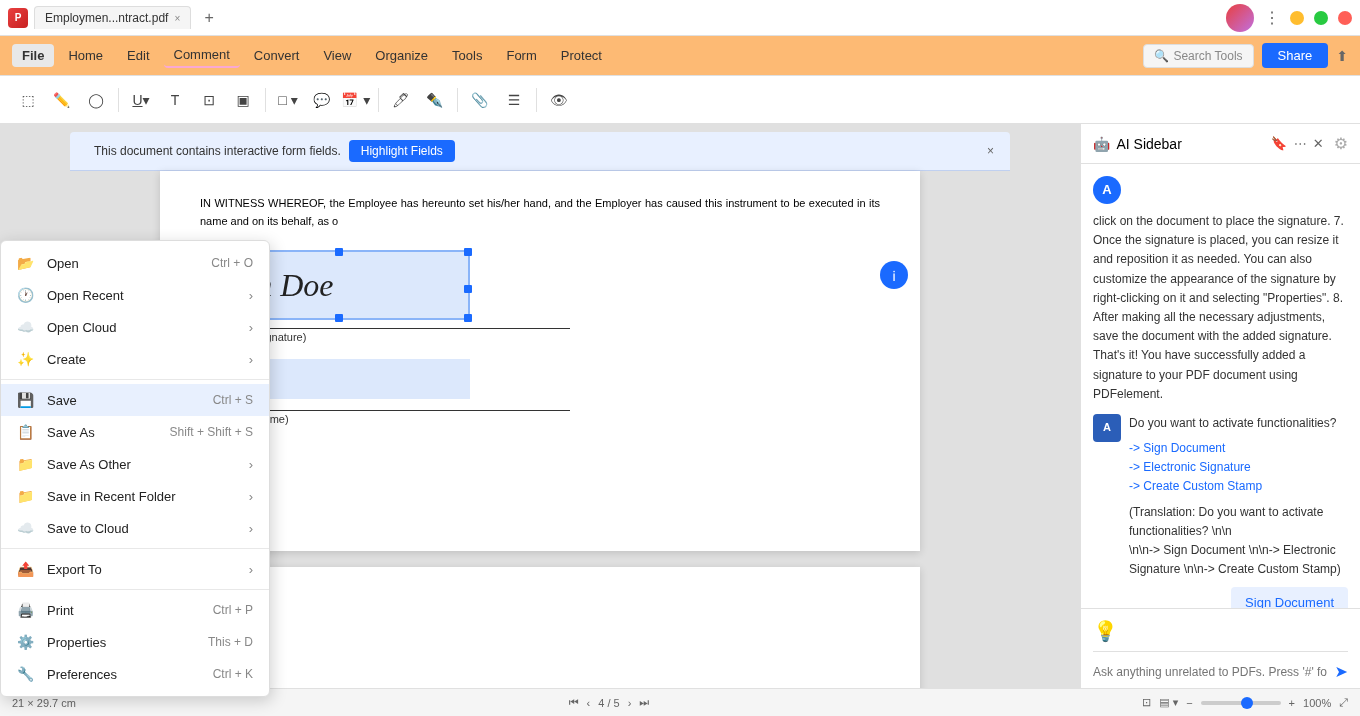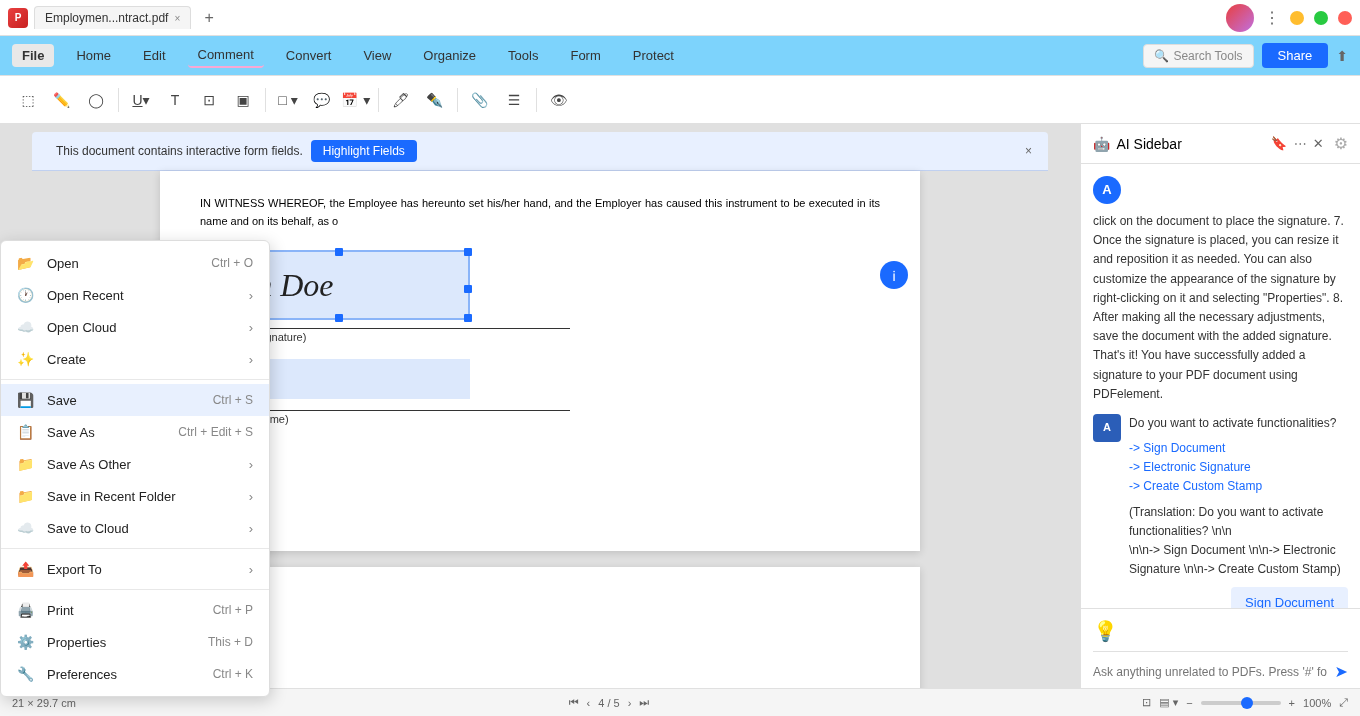--- a/index.html
+++ b/index.html
@@ -18,22 +18,22 @@
     .new-tab { width: 24px; height: 24px; display: flex; align-items: center; justify-content: center; border-radius: 4px; color: #666; cursor: pointer; font-size: 16px; }
     .win-btn { width: 14px; height: 14px; border-radius: 50%; cursor: pointer; }
     .win-min { background: #ffbd2e; }
     .win-max { background: #28ca41; }
     .win-close { background: #ff5f57; }
     .title-bar-icons { display: flex; align-items: center; gap: 10px; margin-left: auto; }
     .icon-circle { width: 28px; height: 28px; border-radius: 50%; background: linear-gradient(135deg, #e84040, #c070e0); }
 
     
     .menu-bar {
-      display: flex; align-items: center; height: 40px; background: #7dd3fc;
-      border-bottom: 1px solid #e0e0e0; padding: 0 12px; gap: 12px;
+      display: flex; align-items: center; height: 40px; background: #fdba74;
+      border-bottom: 1px solid #e0e0e0; padding: 0 12px; gap: 4px;
     }
     .menu-item { padding: 4px 10px; border-radius: 4px; cursor: pointer; color: #333; font-size: 13px; }
     .menu-item.active { background: #e8e8e8; }
     .menu-item.file-btn { font-weight: 600; }
     .menu-bar-right { margin-left: auto; display: flex; align-items: center; gap: 8px; }
     .search-tools { display: flex; align-items: center; gap: 4px; background: #f5f5f5; border: 1px solid #ddd; border-radius: 4px; padding: 4px 10px; color: #888; font-size: 12px; }
     .share-btn { background: #1a6aff; color: white; padding: 5px 16px; border-radius: 4px; cursor: pointer; font-size: 13px; font-weight: 500; }
     .upload-icon { color: #666; cursor: pointer; font-size: 14px; }
 
     
@@ -218,21 +218,21 @@
   <div class="tool-btn">☰</div>
   <div class="tool-separator"></div>
   <div class="tool-btn">👁</div>
 </div>
 
 <div class="main-layout" style="position:relative;">
 
   <div class="content-area">
     <div class="page-scroll-area">
 
-      <div class="notify-bar" style="margin: 0 32px; margin-top: 8px; border-radius: 4px 4px 0 0; padding-left: 24px;">
+      <div class="notify-bar" style="margin: 0 70px; margin-top: 8px; border-radius: 4px 4px 0 0; padding-left: 24px;">
         <span>This document contains interactive form fields.</span>
         <div class="highlight-btn">Highlight Fields</div>
         <span class="notify-close">×</span>
       </div>
 
       <div class="pdf-page" style="margin-top:0; border-radius:0 0 0 0;">
         <div class="pdf-content">
           <p class="pdf-text">IN WITNESS WHEREOF, the Employee has hereunto set his/her hand, and the Employer has caused this instrument to be executed in its name and on its behalf, as o</p>
 
           <div class="signature-area">
@@ -353,21 +353,21 @@
     </div>
     <div class="dd-separator"></div>
     <div class="dd-item highlighted">
       <span class="dd-icon">💾</span>
       <span class="dd-label">Save</span>
       <span class="dd-shortcut">Ctrl + S</span>
     </div>
     <div class="dd-item">
       <span class="dd-icon">📋</span>
       <span class="dd-label">Save As</span>
-      <span class="dd-shortcut">Ctrl + Edit + S</span>
+      <span class="dd-shortcut">Shift + Shift + S</span>
     </div>
     <div class="dd-item">
       <span class="dd-icon">📁</span>
       <span class="dd-label">Save As Other</span>
       <span class="dd-arrow">›</span>
     </div>
     <div class="dd-item">
       <span class="dd-icon">📁</span>
       <span class="dd-label">Save in Recent Folder</span>
       <span class="dd-arrow">›</span>

